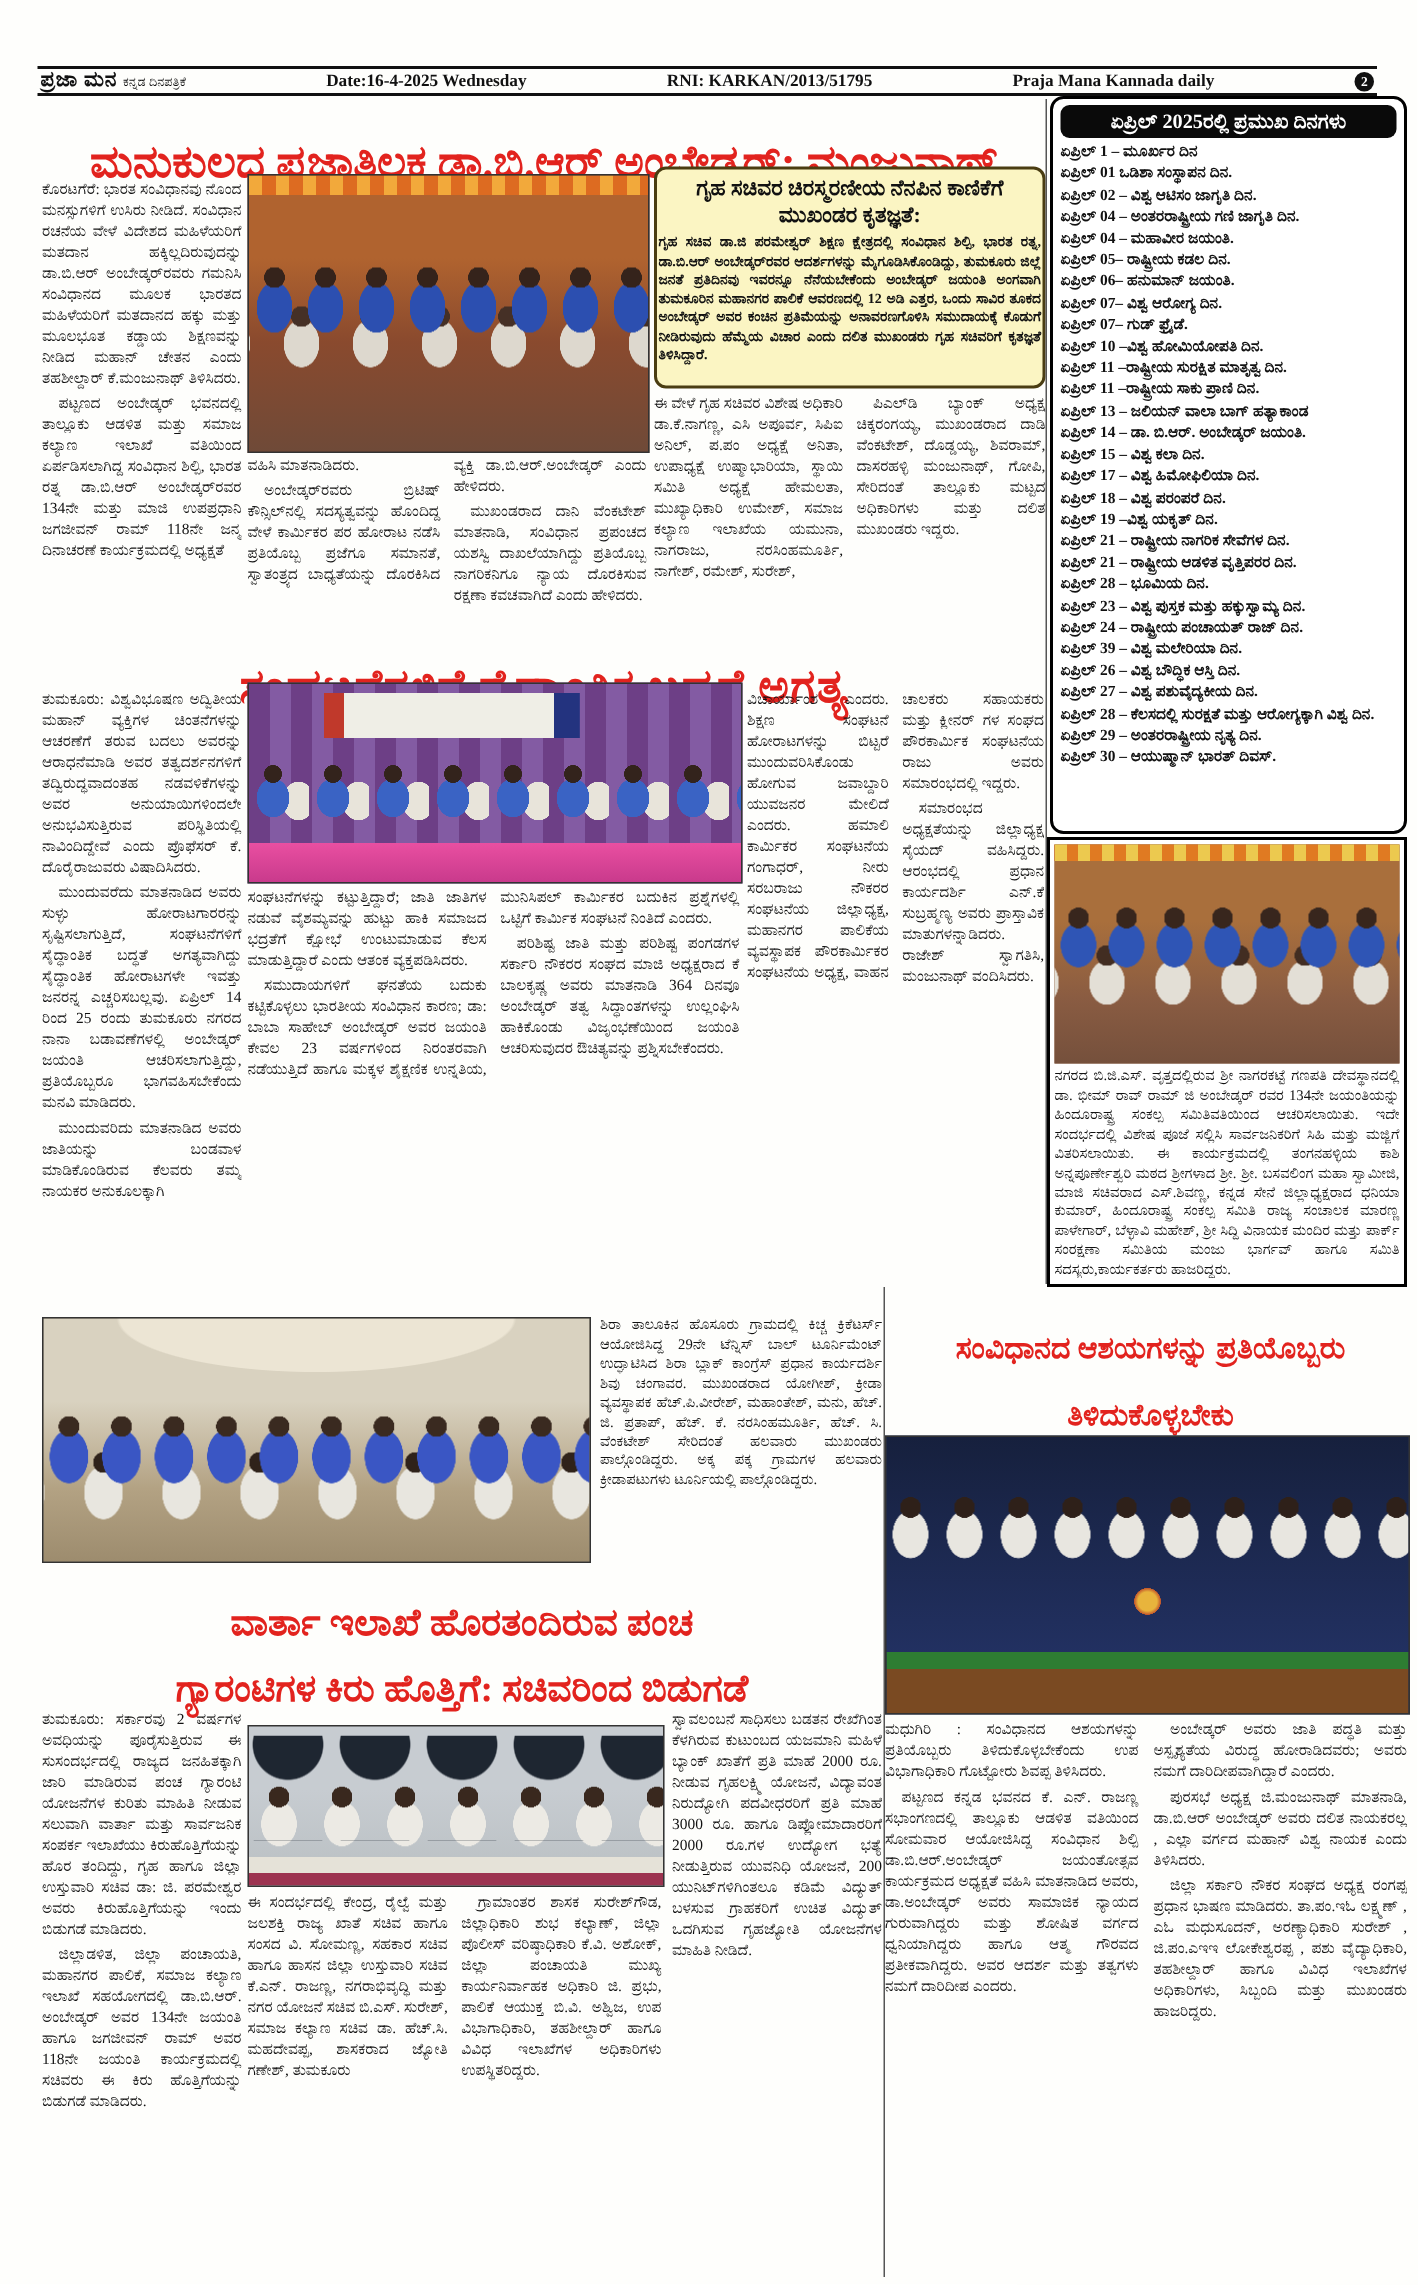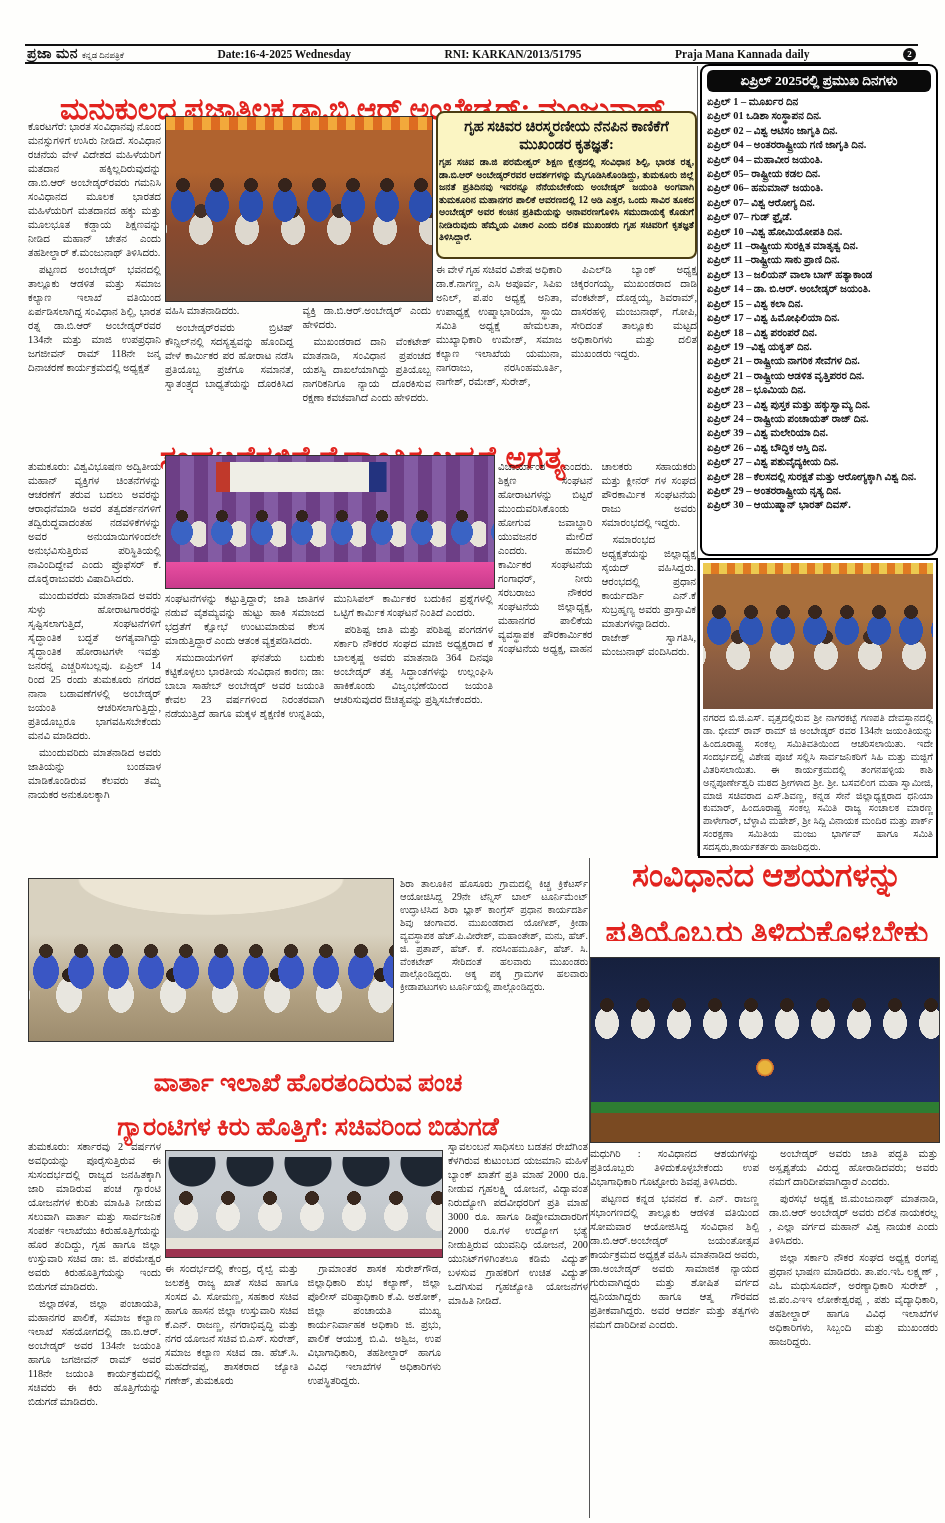--- a/index.html
+++ b/index.html
@@ -13,21 +13,21 @@
   .logo{font-weight:bold;font-size:14px;letter-spacing:.5px;}
   .logosub{font-size:8.5px;}
   .tbtxt{font-weight:bold;font-size:11.5px;}
   .pgnum{width:13px;height:13px;border-radius:50%;background:#111;color:#fff;
          font-size:9px;font-weight:bold;display:flex;align-items:center;justify-content:center;}
   
   .hl{position:absolute;color:#e2231e;font-weight:bold;text-align:center;
       font-family:"Liberation Serif", serif;overflow:hidden;}
   .hl1{left:28px;top:66px;width:670px;height:48px;font-size:30px;line-height:46px;white-space:nowrap;}
   .hl2{left:28px;top:410px;width:670px;height:46px;font-size:31px;line-height:44px;white-space:nowrap;letter-spacing:1px;}
-  .hl3{left:594px;top:820px;width:346px;height:94px;font-size:32px;line-height:57px;}
+  .hl3{left:594px;top:860px;width:346px;height:94px;font-size:20px;line-height:45px;}
   .hl4{left:28px;top:1040px;width:560px;height:92px;font-size:25px;line-height:44px;}
   
   .sidebar{position:absolute;left:700px;top:64px;width:238px;height:492px;box-sizing:border-box;
            border:2px solid #000;border-radius:9px;background:#fff;padding:4px 5px;overflow:hidden;}
   .sidebar-title{background:#0a0a0a;color:#fff;border-radius:6px;text-align:center;
                  font-weight:bold;font-size:13.5px;padding:3px 2px;margin-bottom:3px;}
   .day-item{font-size:10.3px;line-height:1.4;font-weight:bold;}
   
   .txtblock{position:absolute;overflow:hidden;box-sizing:border-box;}
   .txtblock p{margin:0 0 3px 0;font-size:10.3px;line-height:1.36;text-align:justify;text-indent:11px;}

